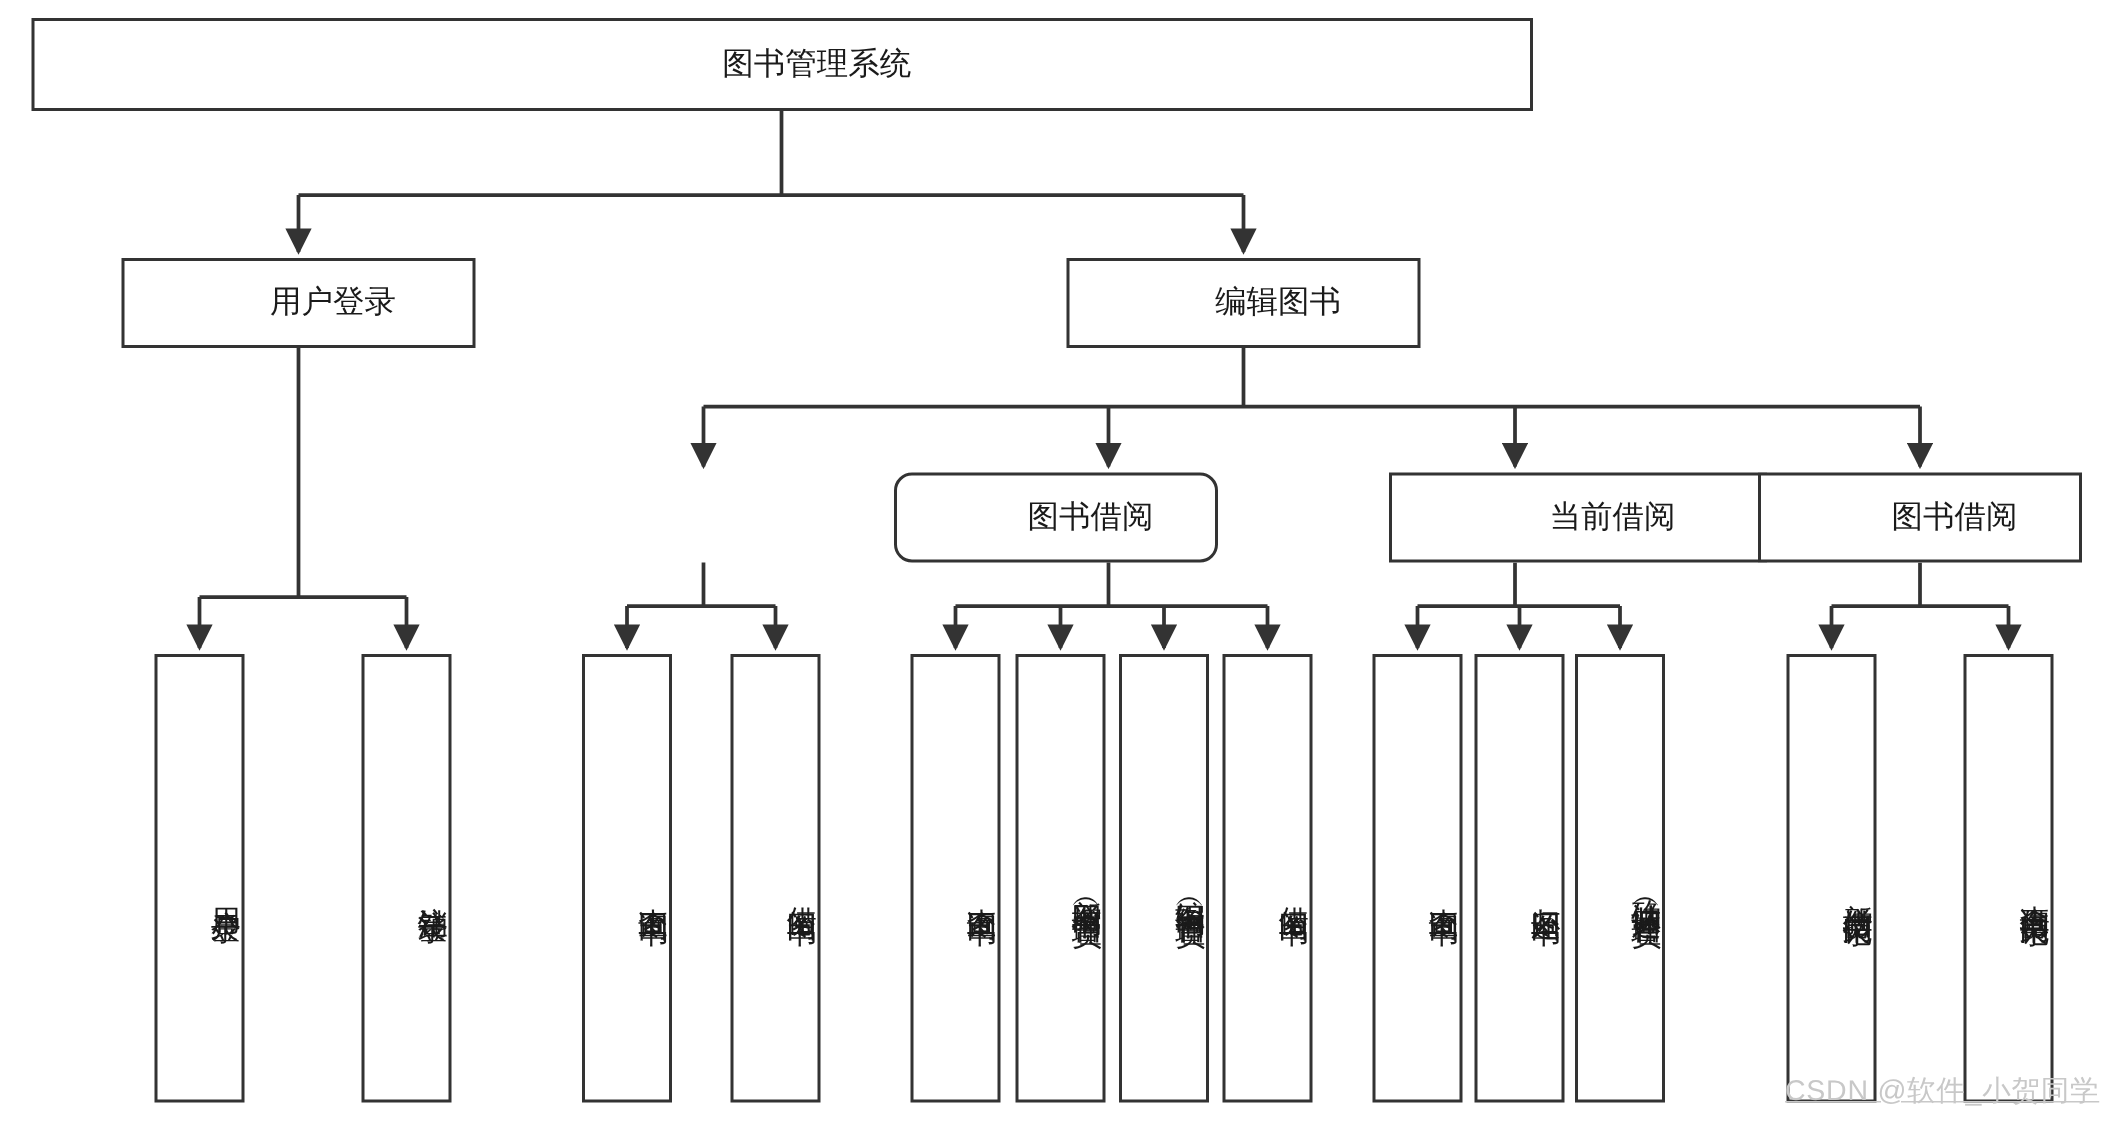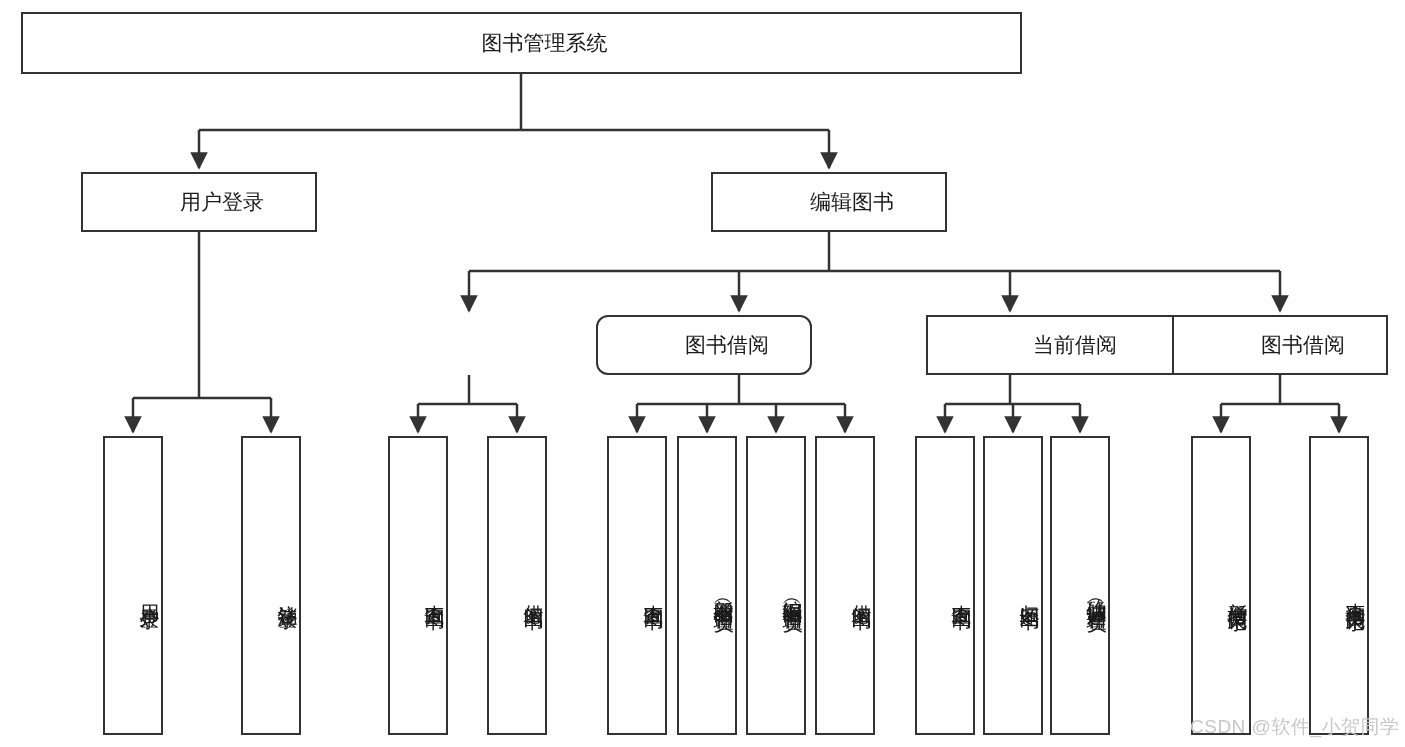--- a/index.html
+++ b/index.html
@@ -178,15 +178,15 @@
     <span class="vlabel">确认归还（管理员）</span>
   </div>
 
   <div class="node vertical" style="left:1191px; top:436px; width:60px; height:299px;">
     <span class="vlabel">新增借阅记录</span>
   </div>
   <div class="node vertical" style="left:1309px; top:436px; width:60px; height:299px;">
     <span class="vlabel">查询借阅记录</span>
   </div>
 
-  <div class="watermark" style="left:1190px; top:714px;">CSDN @软件_小贺同学</div>
+  <div class="watermark" style="left:1190px; top:714px;text-decoration:underline;">CSDN @软件_小贺同学</div>
 
 </div>
 
 </body></html>

